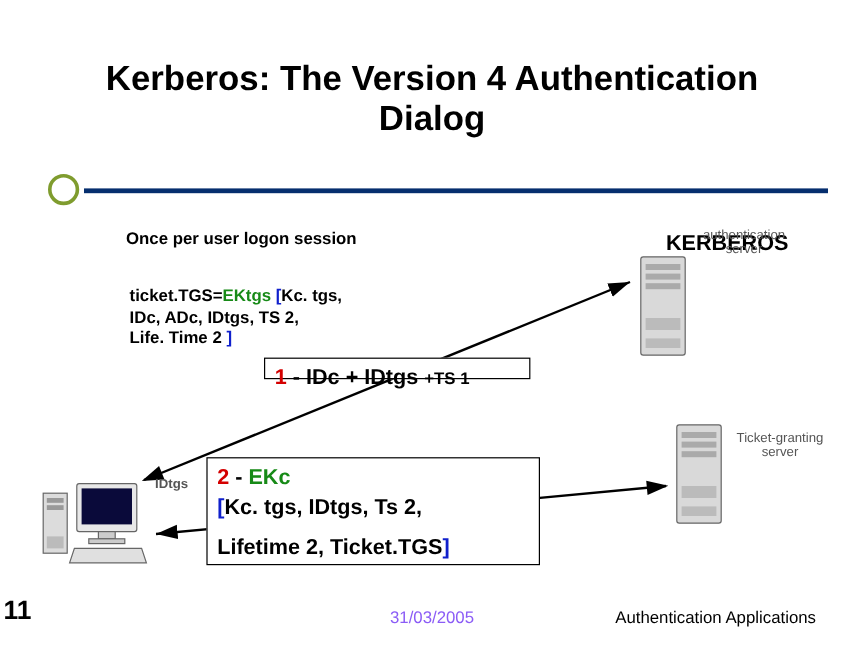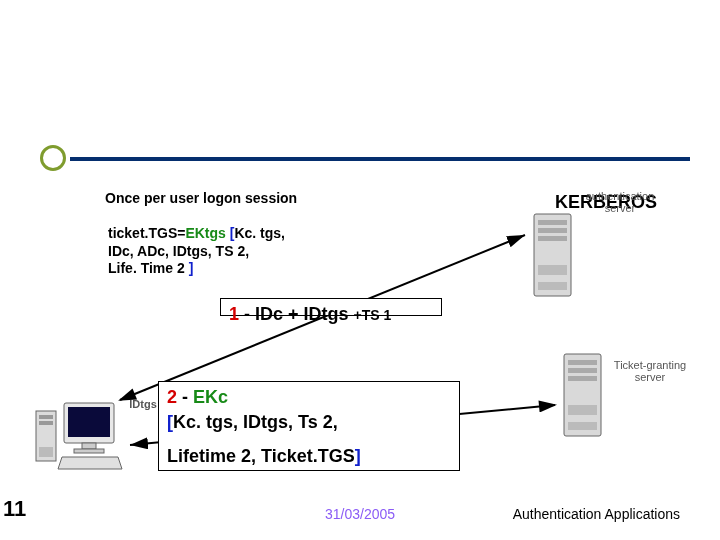--- a/index.html
+++ b/index.html
@@ -66,21 +66,21 @@
   .kerberos-label {
     position: absolute;
     top: 192px;
     left: 555px;
     font-size: 18px;
     font-weight: bold;
     color: #000000;
   }
   .ticket-text {
     position: absolute;
-    top: 225px;
+    top: 238px;
     left: 108px;
     width: 210px;
     font-size: 14px;
     font-weight: bold;
     color: #000000;
     line-height: 1.25;
   }
   .msg-box {
     position: absolute;
     background: #ffffff;
@@ -94,22 +94,22 @@
   .msg1 {
     top: 298px;
     left: 220px;
     width: 222px;
     height: 18px;
     line-height: 20px;
   }
   .msg1 .tsub { font-size: 14px; }
   .msg2 {
     top: 381px;
-    left: 158px;
-    width: 302px;
+    left: 172px;
+    width: 278px;
     height: 90px;
     line-height: 1.4;
     padding-top: 3px;
   }
   .footer-date {
     position: absolute;
     bottom: 18px;
     left: 0;
     width: 100%;
     text-align: center;
@@ -185,20 +185,21 @@
     <marker id="arrowStart" markerWidth="10" markerHeight="10" refX="1" refY="3" orient="auto">
       <path d="M9,0 L0,3 L9,6 Z" fill="#000"></path>
     </marker>
   </defs>
 
   <line x1="120" y1="400" x2="525" y2="235" stroke="#000" stroke-width="2" marker-end="url(#arrowEnd)" marker-start="url(#arrowStart)"></line>
 
   <line x1="555" y1="405" x2="130" y2="445" stroke="#000" stroke-width="2" marker-end="url(#arrowEnd)" marker-start="url(#arrowStart)"></line>
 </svg>
 
+<div class="title">Kerberos: The Version 4 Authentication Dialog</div>
 
 <div class="title-rule">
   <div class="bar"></div>
   <div class="dot"></div>
 </div>
 
 <div class="subtitle">Once per user logon session</div>
 
 <div class="kerberos-label">KERBEROS</div>
 

